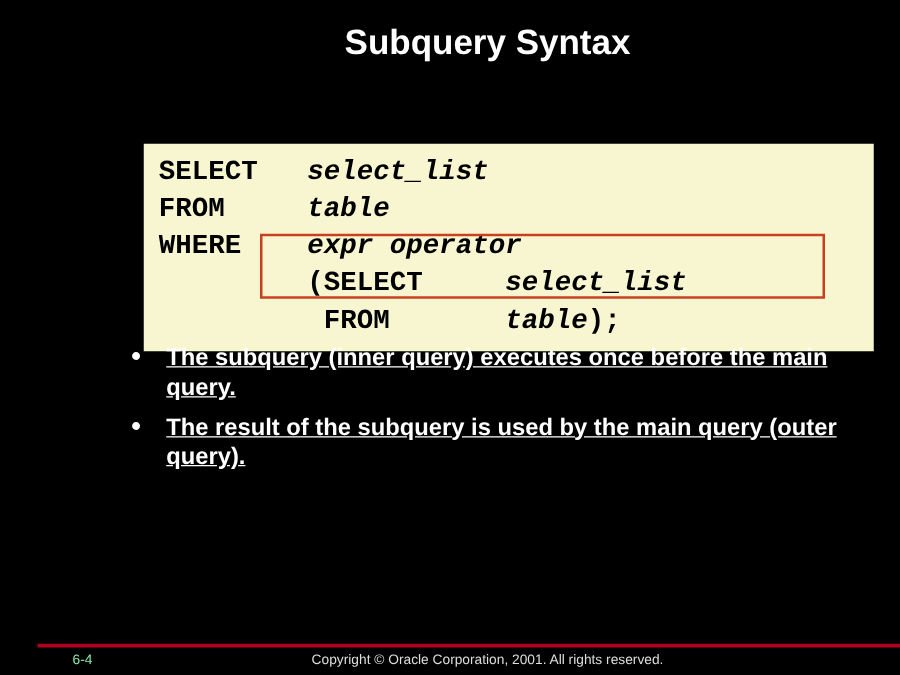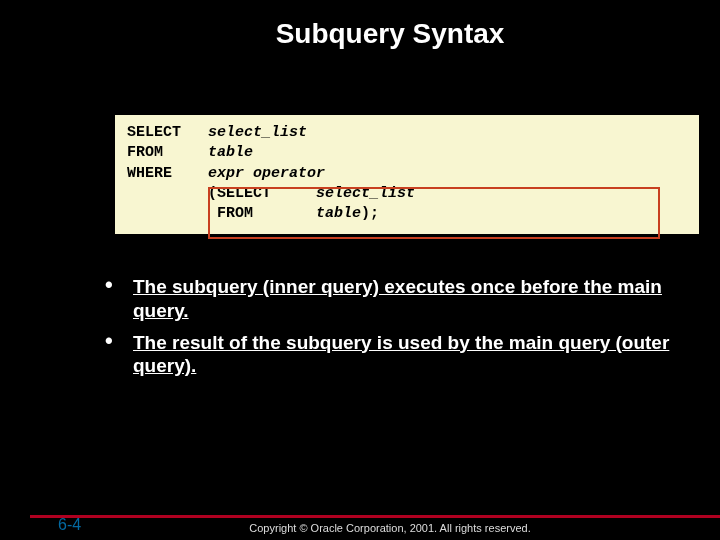--- a/index.html
+++ b/index.html
@@ -26,21 +26,21 @@
     padding-bottom: 10px;
   }
   .code-box {
     position: absolute;
     left: 85px;
     top: 115px;
     width: 560px;
     background: #f8f6d1;
     color: #000;
     font-family: "Courier New", Courier, monospace;
-    font-size: 15px;
+    font-size: 22px;
     font-weight: bold;
     padding: 8px 12px 10px 12px;
     box-shadow: 3px 3px 3px rgba(0,0,0,0.4);
     line-height: 1.35;
     white-space: pre;
   }
   .code-box .kw { font-family: "Courier New", Courier, monospace; font-weight: bold; }
   .code-box .it { font-style: italic; font-weight: bold; }
   .highlight-box {
     position: absolute;
@@ -77,22 +77,22 @@
     left: 0;
     bottom: 22px;
     width: 720px;
     height: 3px;
     background: #b00020;
   }
   .page-num {
     position: absolute;
     left: 28px;
     bottom: 6px;
-    font-size: 16px;
-    color: #0369a1;
+    font-size: 11px;
+    color: #86efac;
   }
   .copyright {
     position: absolute;
     width: 720px;
     bottom: 6px;
     text-align: center;
     font-size: 11px;
     color: #ddd;
   }
   .oracle-logo {

